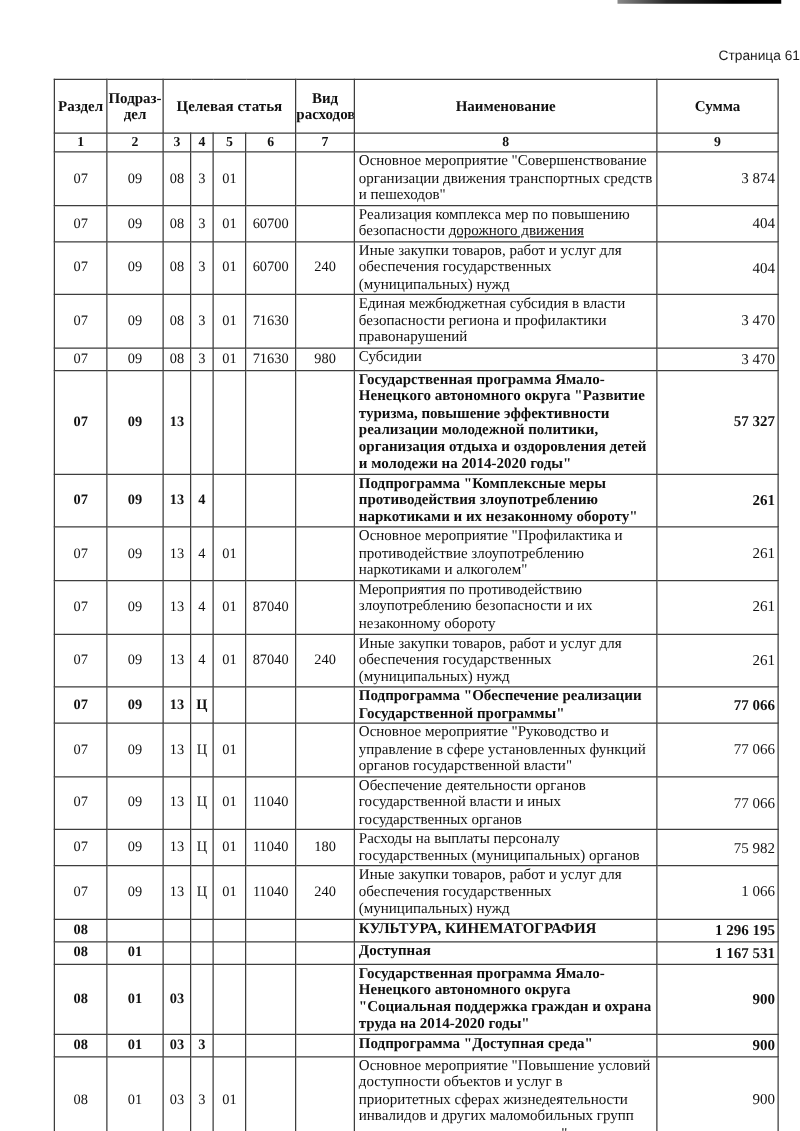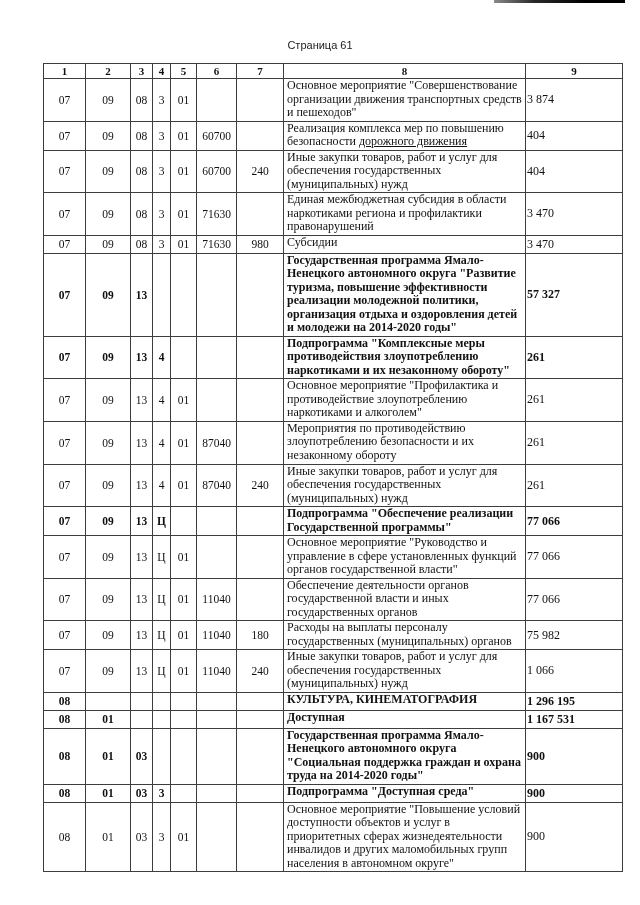--- a/index.html
+++ b/index.html
@@ -22,21 +22,21 @@
     top: 0;
     width: 131px;
     height: 3px;
     background: linear-gradient(to right, #8a8a8a, #2a2a2a 30%, #000 70%);
   }
   .page-label {
     position: absolute;
     top: 39px;
     left: 0;
     width: 640px;
-    text-align: center;
+    text-align: right;
     font-family: "Liberation Sans", sans-serif;
     font-size: 11px;
     color: #1c1c1c;
   }
   table.budget {
     position: absolute;
     left: 43px;
     top: 63px;
     width: 579px;
     border-collapse: collapse;
@@ -72,21 +72,21 @@
     font-size: 11.5px;
     padding: 1px 1px;
   }
   td.name {
     text-align: left;
     vertical-align: top;
     line-height: 13.5px;
     padding: 0 2px 1px 3px;
   }
   td.sum {
-    text-align: left;
+    text-align: right;
     vertical-align: middle;
     white-space: nowrap;
     padding: 1px 2px 1px 1px;
   }
   tr.bold td {
     font-weight: bold;
   }
   .u { text-decoration: underline; }
 </style>
 </head>
@@ -104,20 +104,28 @@
       <col style="width:45px">
       <col style="width:22px">
       <col style="width:18px">
       <col style="width:26px">
       <col style="width:40px">
       <col style="width:47px">
       <col style="width:242px">
       <col style="width:97px">
     </colgroup>
     <thead>
+      <tr>
+        <th>Раздел</th>
+        <th>Подраз-дел</th>
+        <th colspan="4">Целевая статья</th>
+        <th>Вид расходов</th>
+        <th>Наименование</th>
+        <th>Сумма</th>
+      </tr>
       <tr class="colnums">
         <td>1</td>
         <td>2</td>
         <td>3</td>
         <td>4</td>
         <td>5</td>
         <td>6</td>
         <td>7</td>
         <td>8</td>
         <td>9</td>
@@ -158,21 +166,21 @@
           <td class="sum">404</td>
         </tr>
         <tr>
           <td class="code">07</td>
           <td class="code">09</td>
           <td class="code">08</td>
           <td class="code">3</td>
           <td class="code">01</td>
           <td class="code">71630</td>
           <td class="code"></td>
-          <td class="name">Единая межбюджетная субсидия в области наркотиками региона и профилактики правонарушений</td>
+          <td class="name">Единая межбюджетная субсидия в власти безопасности региона и профилактики правонарушений</td>
           <td class="sum">3 470</td>
         </tr>
         <tr>
           <td class="code">07</td>
           <td class="code">09</td>
           <td class="code">08</td>
           <td class="code">3</td>
           <td class="code">01</td>
           <td class="code">71630</td>
           <td class="code">980</td>

